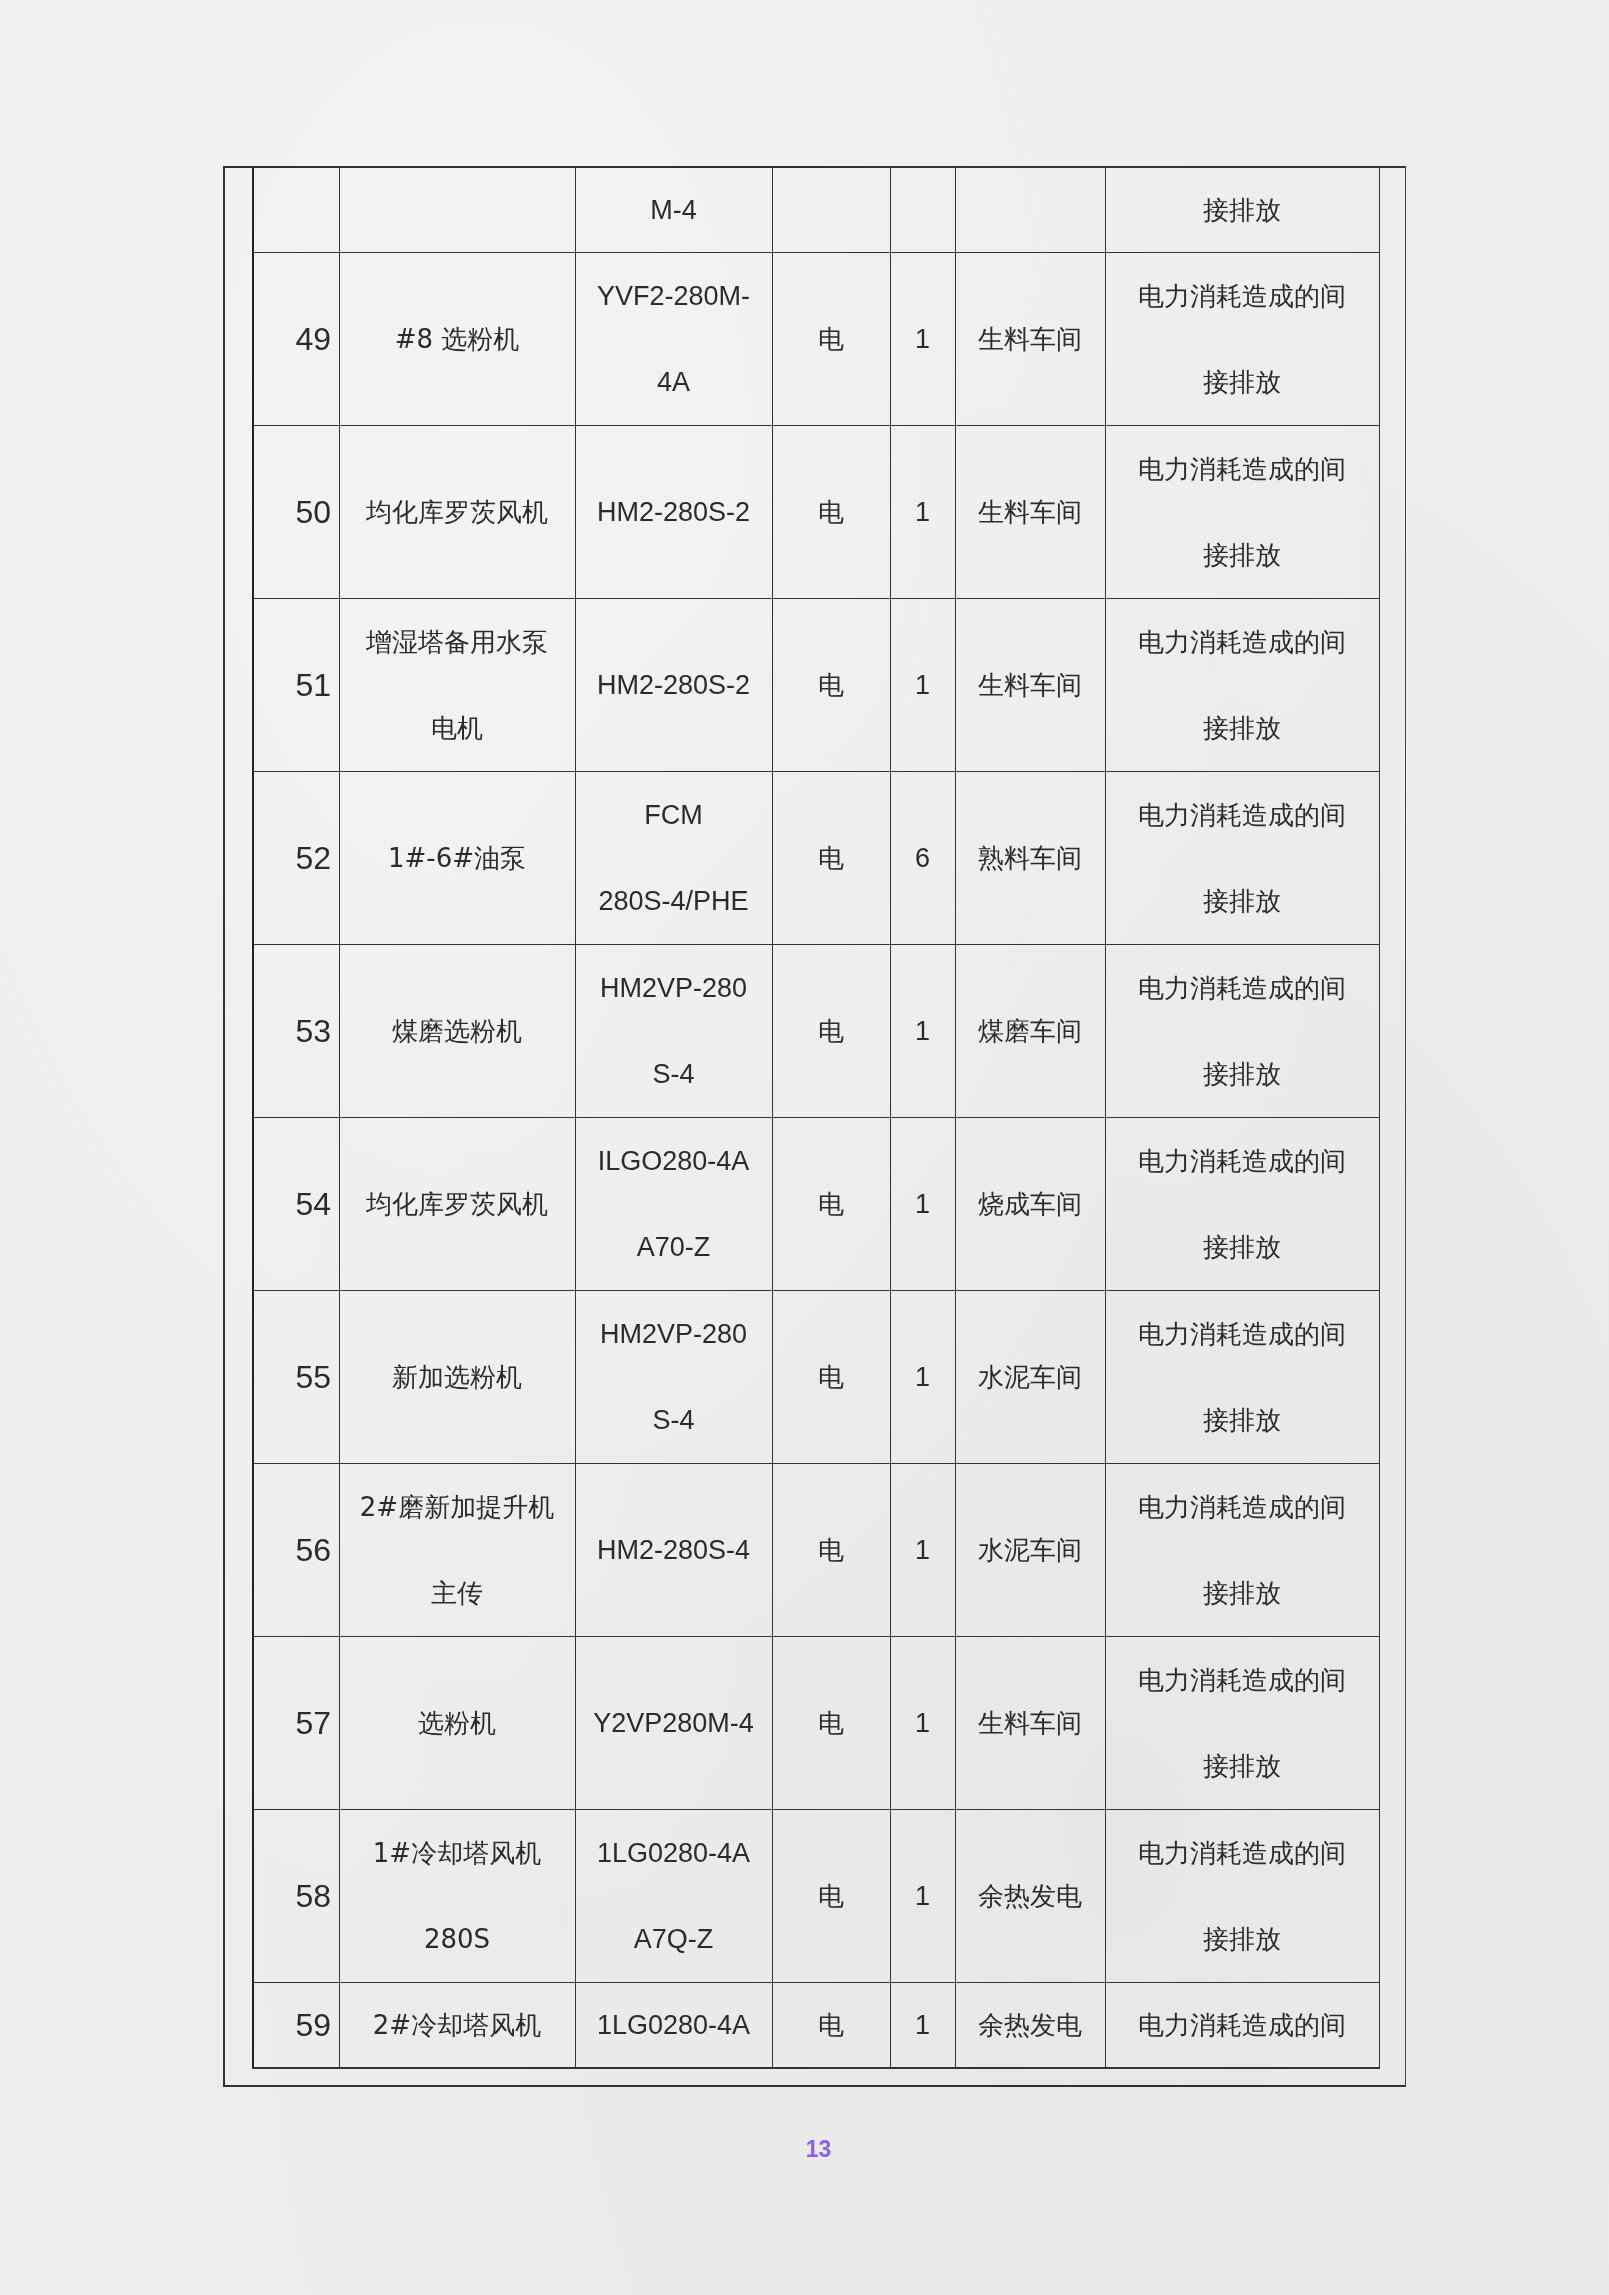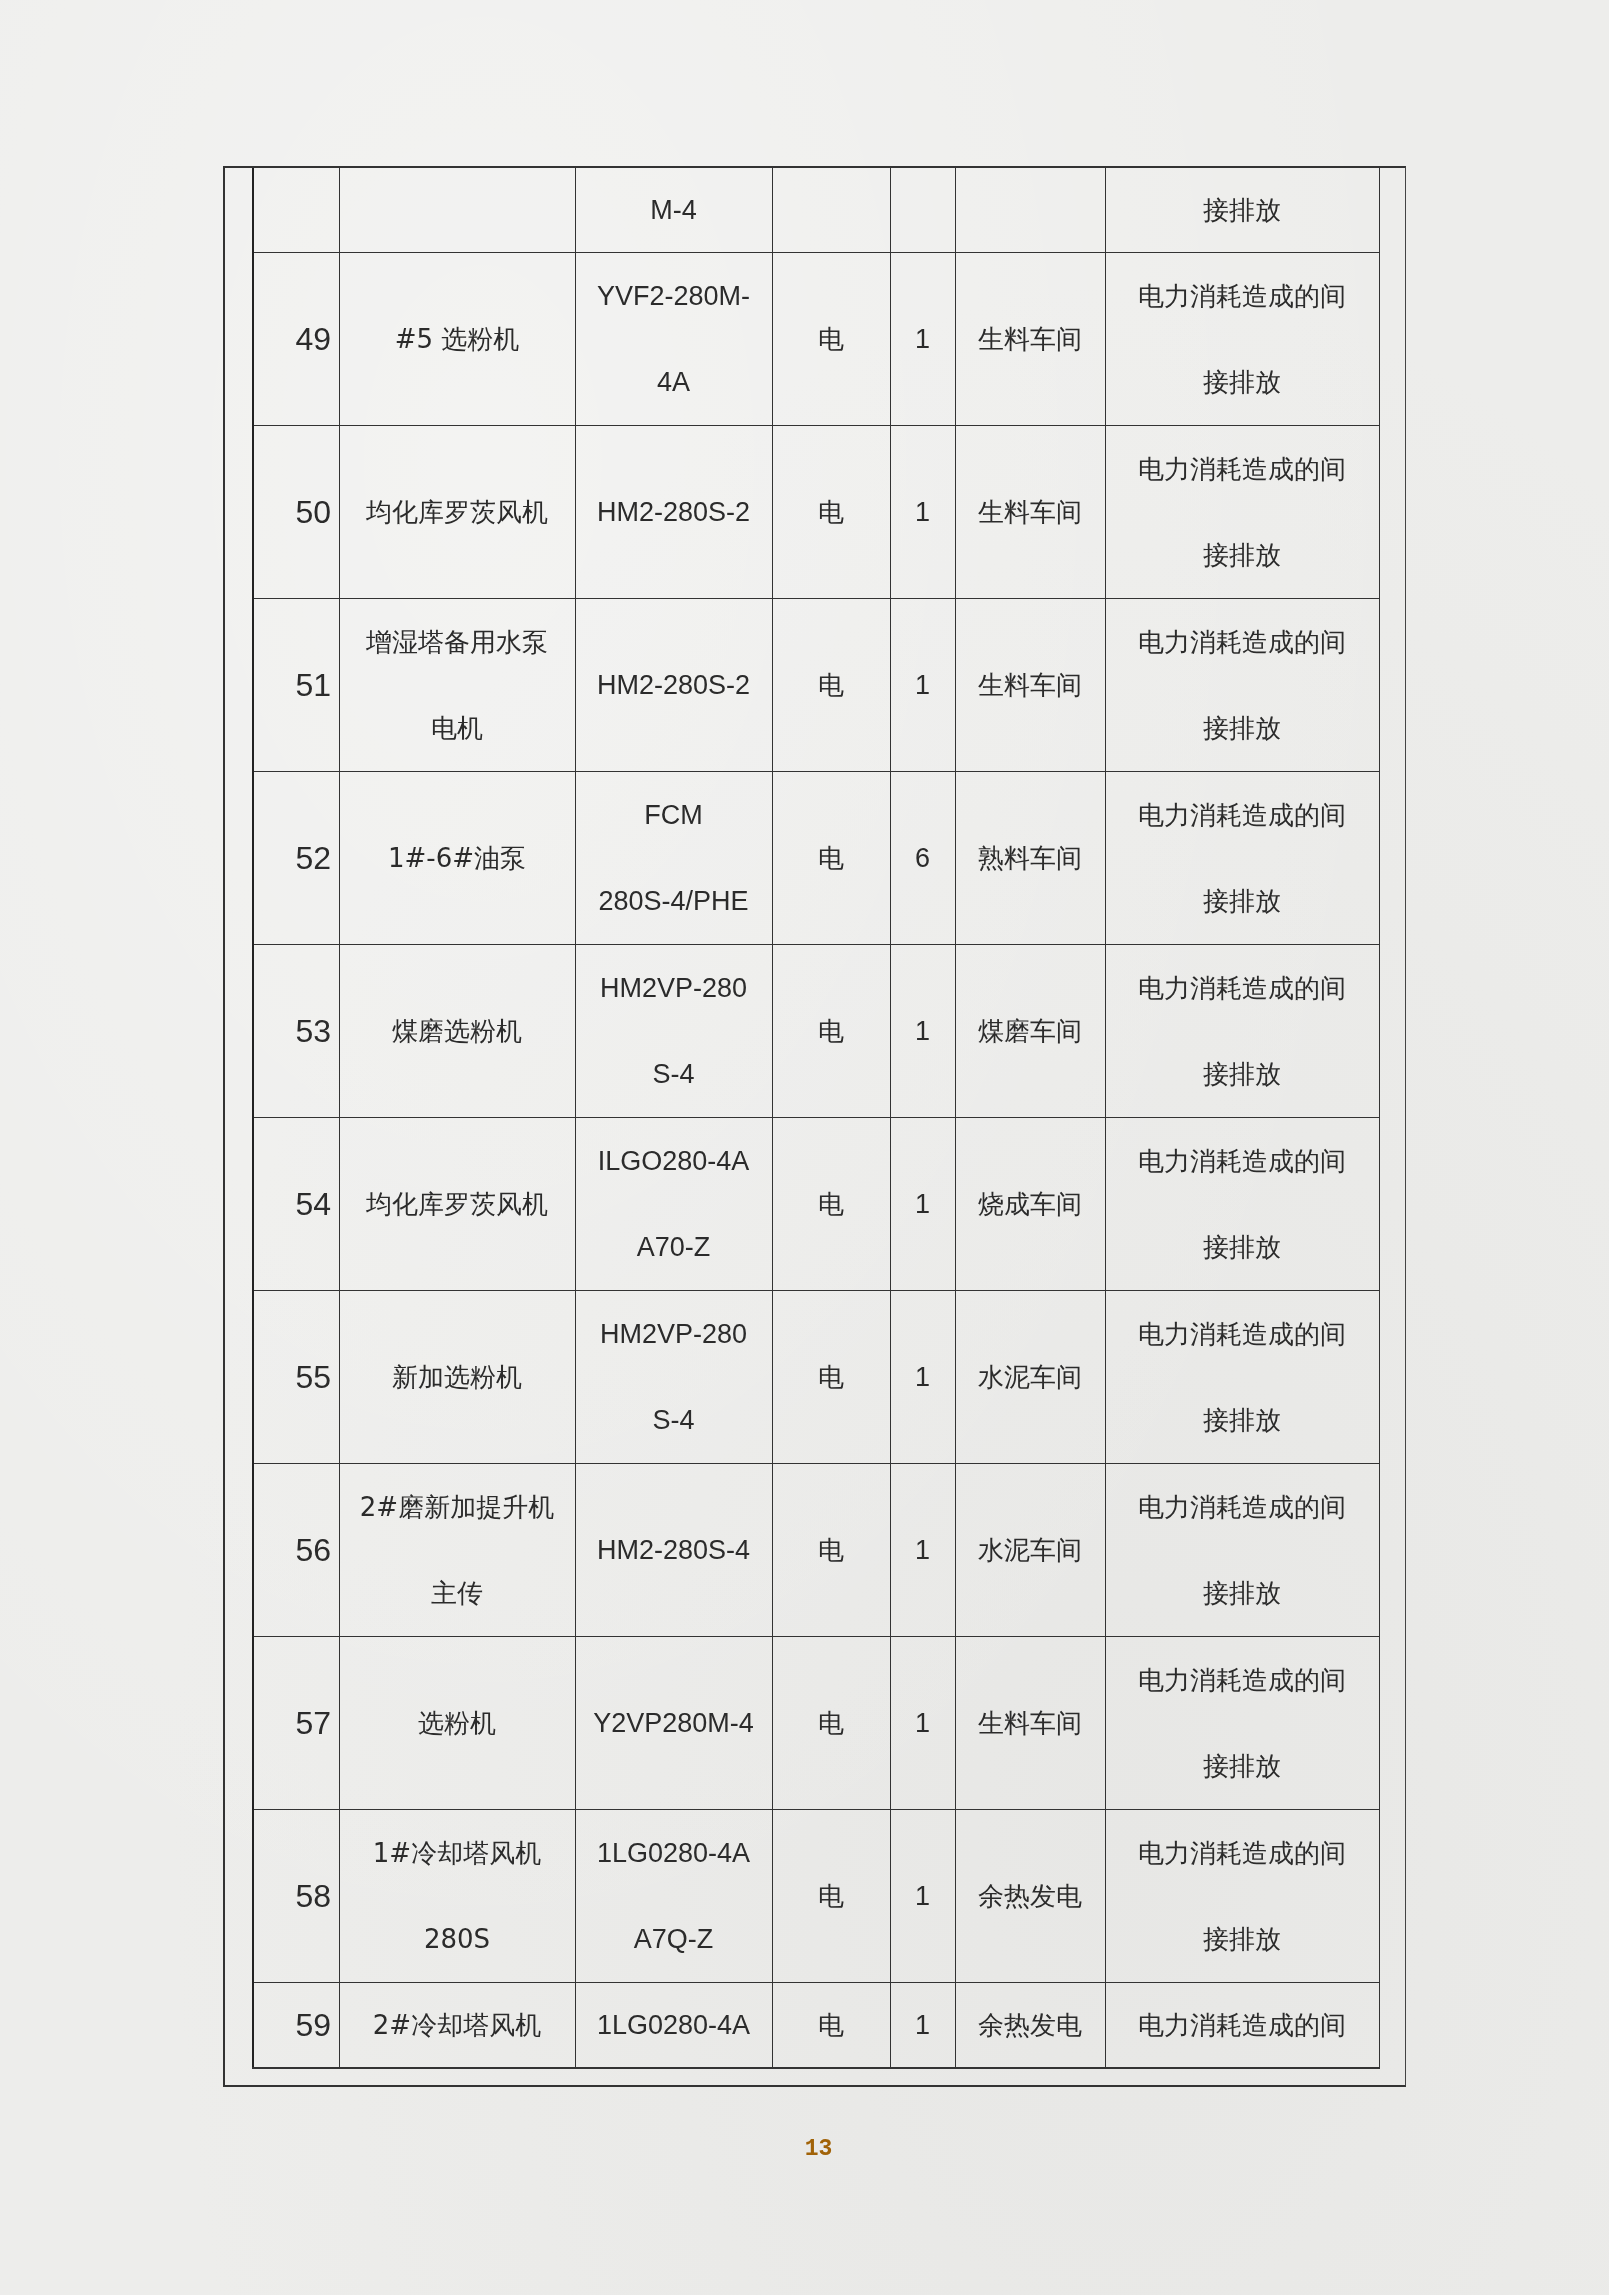--- a/index.html
+++ b/index.html
@@ -49,24 +49,24 @@
   table.equip td.model { font-family: "Liberation Sans", sans-serif; font-size: 27px; }
   table.equip tr:first-child td { border-top: 2px solid #333; }
   table.equip tr:last-child td { border-bottom: 2.7px solid #333; }
   table.equip td.col-first { border-left: 2px solid #222; padding-left: 34px; }
   .line { display: block; }
   .line.spacer { height: 43px; }
   .page-number {
     position: absolute;
     left: 785px; top: 2136px; width: 67px;
     text-align: center;
-    font-family: Liberation Mono, monospace;
+    font-family: Liberation Sans, sans-serif;
     font-weight: bold;
     font-size: 23px;
-    color: #a16207;
+    color: #8b5cf6;
   }
 </style>
 </head>
 <body>
 
 <div class="page-tone"></div>
 
 <div class="outer-frame"></div>
 
 <table class="equip">
@@ -91,21 +91,21 @@
         <td class="energy"></td>
         <td class="qty num" style="font-size: 27px;"></td>
         <td class="loc"></td>
         <td class="emission">
           <span class="line">接排放</span>
         </td>
       </tr>
       <tr class="full">
         <td class="num col-first">49</td>
         <td class="name">
-          <span class="line">#5 选粉机</span>
+          <span class="line">#8 选粉机</span>
         </td>
         <td class="model">
           <span class="line">YVF2-280M-</span>
           <span class="line spacer"></span>
           <span class="line">4A</span>
         </td>
         <td class="energy">电</td>
         <td class="qty num" style="font-size: 27px;">1</td>
         <td class="loc">生料车间</td>
         <td class="emission">

